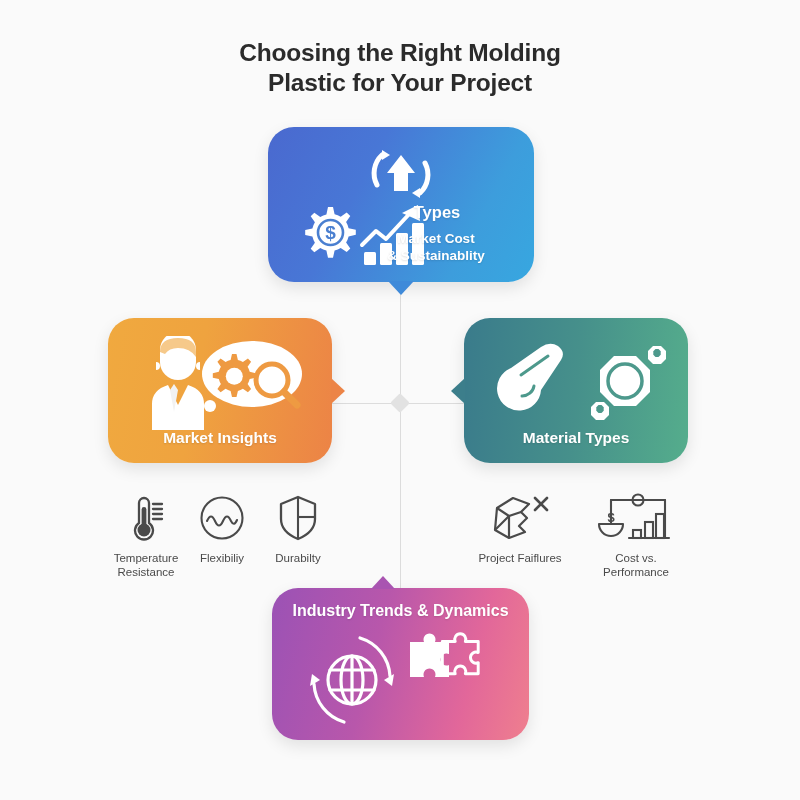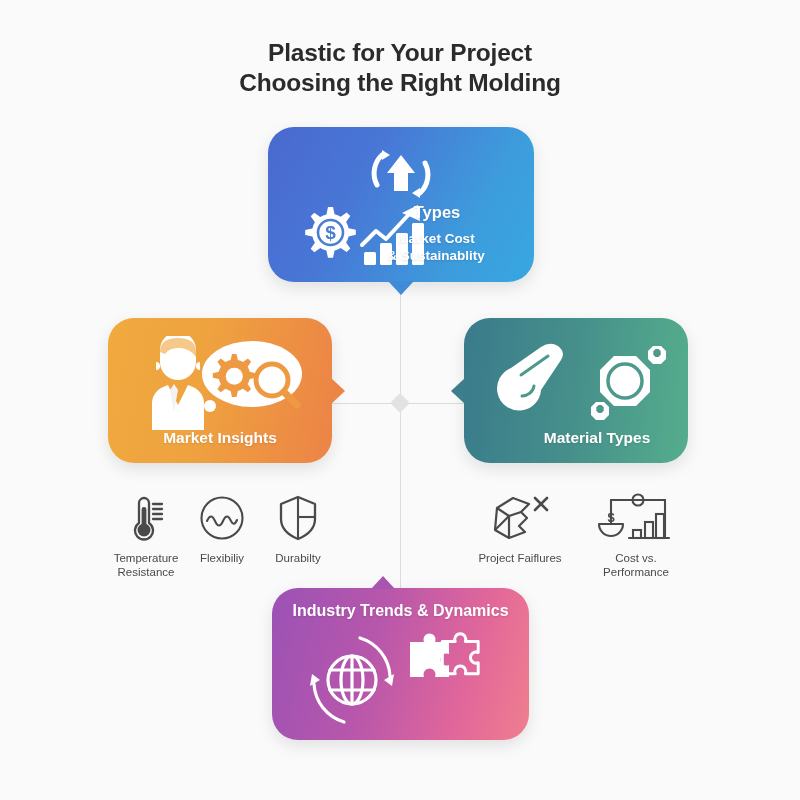--- a/index.html
+++ b/index.html
@@ -119,21 +119,21 @@
     font-weight: bold;
     text-align: center;
     line-height: 17px;
     text-shadow: 0 1px 2px rgba(0,0,0,0.13);
   }
 
   .top-title   { right: 22px; top: 76px; width: 150px; text-align: center; font-size: 16.5px; }
   .top-sub     { right: 14px; top: 103px; width: 168px; font-size: 13.5px; }
 
   .left-title  { left: 0; bottom: 16px; width: 224px; text-align: center; font-size: 15.5px; }
-  .right-title { left: 0; bottom: 16px; width: 224px; text-align: center; font-size: 15.5px; margin-left: 21px; }
+  .right-title { left: 0; bottom: 16px; width: 224px; text-align: center; font-size: 15.5px; }
 
   .bottom-title{ left: 0; top: 14px; width: 257px; text-align: center; font-size: 16px; }
   .bottom-sub  { right: 10px; bottom: 18px; width: 130px; font-size: 14px; line-height: 18px; font-weight: normal; }
 
   
   .icon-area { position: absolute; }
   .top-icon-arrow { left: 92px; top: 14px; }
   .top-icon-gear  { left: 22px; top: 72px; }
   .left-icon      { left: 22px; top: 18px; }
   .right-icon     { left: 28px; top: 22px; }
@@ -167,22 +167,22 @@
   }
 
   svg { display: block; }
 </style>
 </head>
 <body>
 
 <div class="stage">
 
   <div class="title">
+    <span class="line">Choosing the Right Molding</span>
     <span class="line">Plastic for Your Project</span>
-    <span class="line">Choosing the Right Molding</span>
   </div>
 
   <div class="conn conn-v-top"></div>
   <div class="conn conn-v-bot"></div>
   <div class="conn conn-h-left"></div>
   <div class="conn conn-h-right"></div>
   <div class="conn-hub"></div>
 
   <div class="card card-top">
     <div class="tail tail-down"></div>

